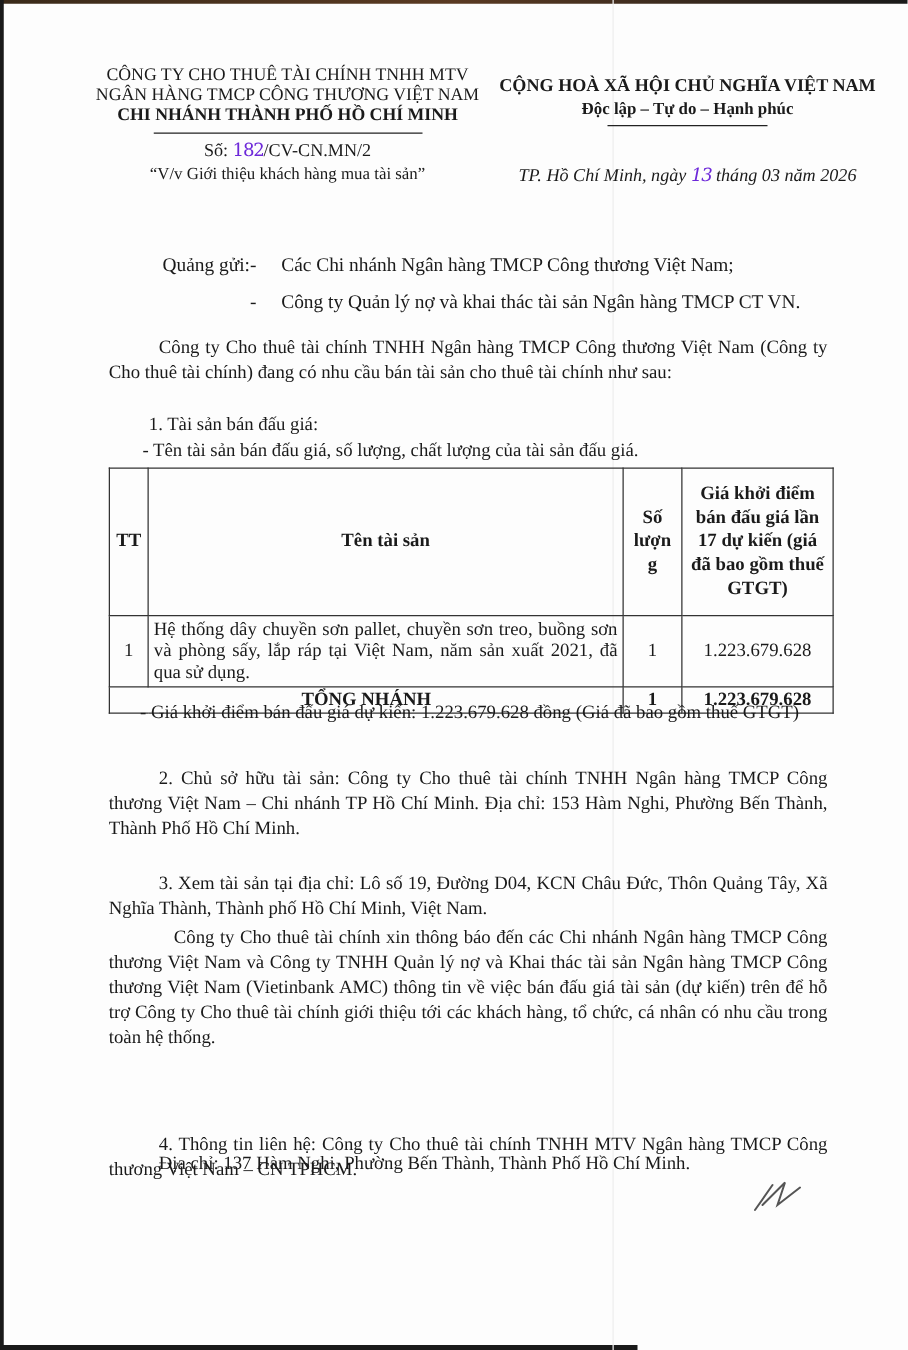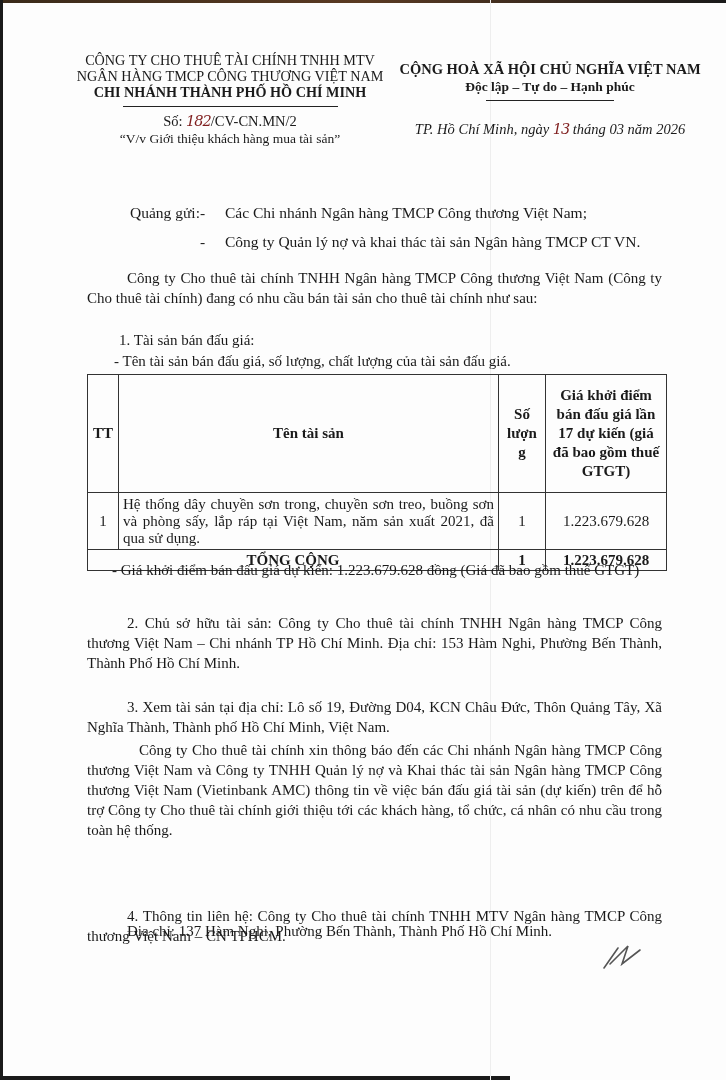--- a/index.html
+++ b/index.html
@@ -14,27 +14,27 @@
     .scan-left { position: absolute; left: 0; top: 0; width: 3px; height: 1080px; background: #1a1a1a; }
     .scan-bottom { position: absolute; left: 0; bottom: 0; width: 510px; height: 4px; background: #1a1a1a; }
     .fold-line { position: absolute; left: 490px; top: 0; width: 1px; height: 1080px; background: #eeeeee; }
     .page { position: absolute; left: 0; top: 0; width: 726px; height: 1080px; }
 
     .hdr-left { position: absolute; left: 70px; top: 52px; width: 320px; text-align: center; font-size: 14.2px; line-height: 16px; }
     .hdr-left .bold { font-weight: bold; }
     .hdr-left .rule { width: 215px; height: 1px; background: #222; margin: 6px auto 6px auto; }
     .hdr-left .num { font-size: 14.5px; margin-top: 4px; }
     .hdr-left .subj { font-size: 13.5px; margin-top: 2px; }
-    .hand { font-family: "DejaVu Serif", serif; font-style: italic; color: #7f1d1d; letter-spacing: -1px; }
+    .hand { font-family: "DejaVu Serif", serif; color: #6d28d9; letter-spacing: -1px; }
 
     .hdr-right { position: absolute; left: 395px; top: 60px; width: 310px; text-align: center; }
     .hdr-right .nation { font-weight: bold; font-size: 14.5px; line-height: 18px; }
     .hdr-right .motto { font-weight: bold; font-size: 13.5px; line-height: 18px; }
     .hdr-right .rule { width: 128px; height: 1px; background: #222; margin: 4px auto 0 auto; }
-    .hdr-right .date { font-style: italic; font-size: 14.5px; margin-top: 20px; }
+    .hdr-right .date { font-style: italic; font-size: 14.5px; margin-top: 32px; }
 
     .body-text { position: absolute; left: 87px; width: 575px; font-size: 15px; line-height: 20px; text-align: justify; }
     .kinhgui { position: absolute; left: 130px; top: 198px; font-size: 15.5px; line-height: 29px; }
     .kinhgui .row { display: flex; }
     .kinhgui .lbl { width: 70px; }
     .kinhgui .dash { width: 25px; }
 
     .indent { text-indent: 40px; }
     .indent2 { text-indent: 52px; }
 
@@ -96,26 +96,26 @@
   <table class="assets">
     <tbody>
         <tr style="height:118px;">
       <th class="c-tt">TT</th>
       <th>Tên tài sản</th>
       <th class="c-qty">Số lượn g</th>
       <th class="c-price">Giá khởi điểm bán đấu giá lần 17 dự kiến (giá đã bao gồm thuế GTGT)</th>
     </tr>
     <tr style="height:57px;">
       <td class="c-tt">1</td>
-      <td class="c-name">Hệ thống dây chuyền sơn trong, chuyền sơn treo, buồng sơn và phòng sấy, lắp ráp tại Việt Nam, năm sản xuất 2021, đã qua sử dụng.</td>
+      <td class="c-name">Hệ thống dây chuyền sơn pallet, chuyền sơn treo, buồng sơn và phòng sấy, lắp ráp tại Việt Nam, năm sản xuất 2021, đã qua sử dụng.</td>
       <td class="c-qty">1</td>
       <td class="c-price">1.223.679.628</td>
     </tr>
     <tr class="total">
-      <td colspan="2">TỔNG CỘNG</td>
+      <td colspan="2">TỔNG NHÁNH</td>
       <td>1</td>
       <td>1.223.679.628</td>
     </tr>
   </tbody>
     </table>
 
   <div class="body-text" style="top:560px; left:112px; width:580px;">- Giá khởi điểm bán đấu giá dự kiến: 1.223.679.628 đồng (Giá đã bao gồm thuế GTGT)</div>
 
   <div class="body-text indent" style="top:613px;">2. Chủ sở hữu tài sản: Công ty Cho thuê tài chính TNHH Ngân hàng TMCP Công thương Việt Nam – Chi nhánh TP Hồ Chí Minh. Địa chỉ: 153 Hàm Nghi, Phường Bến Thành, Thành Phố Hồ Chí Minh.</div>
 

